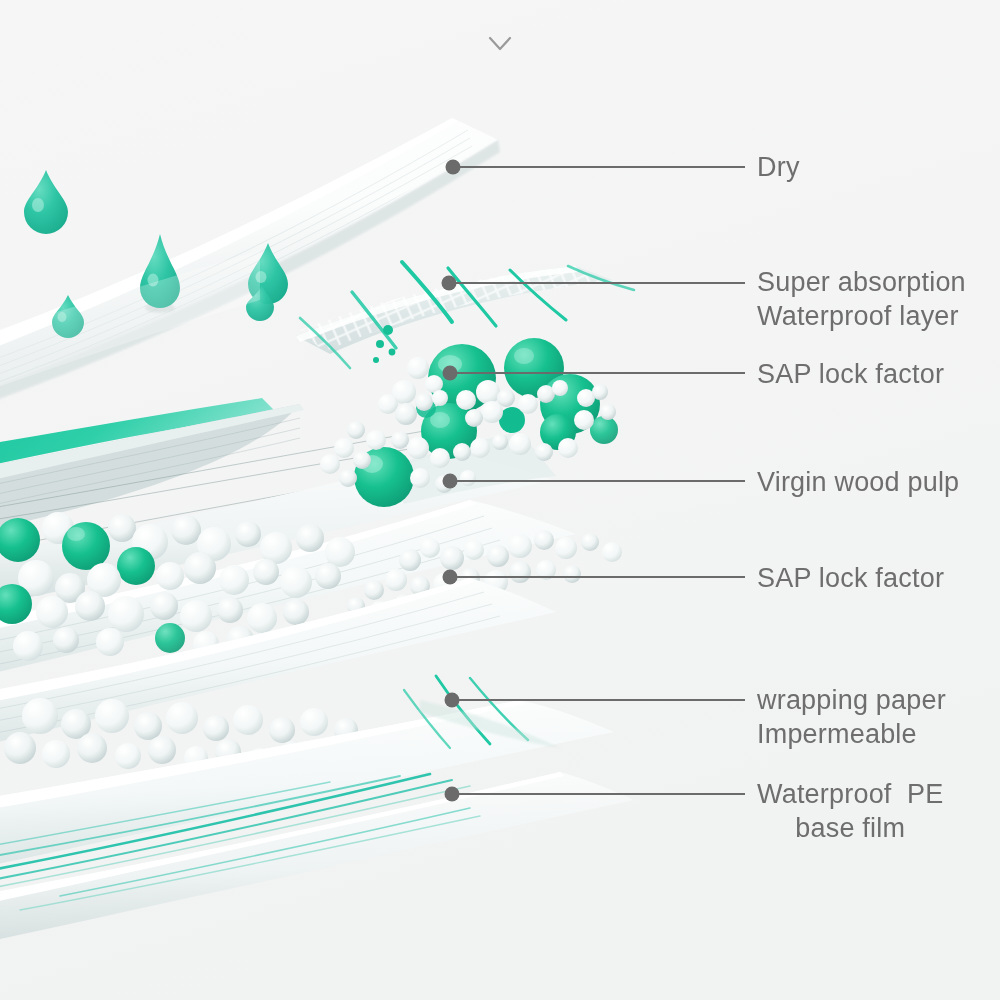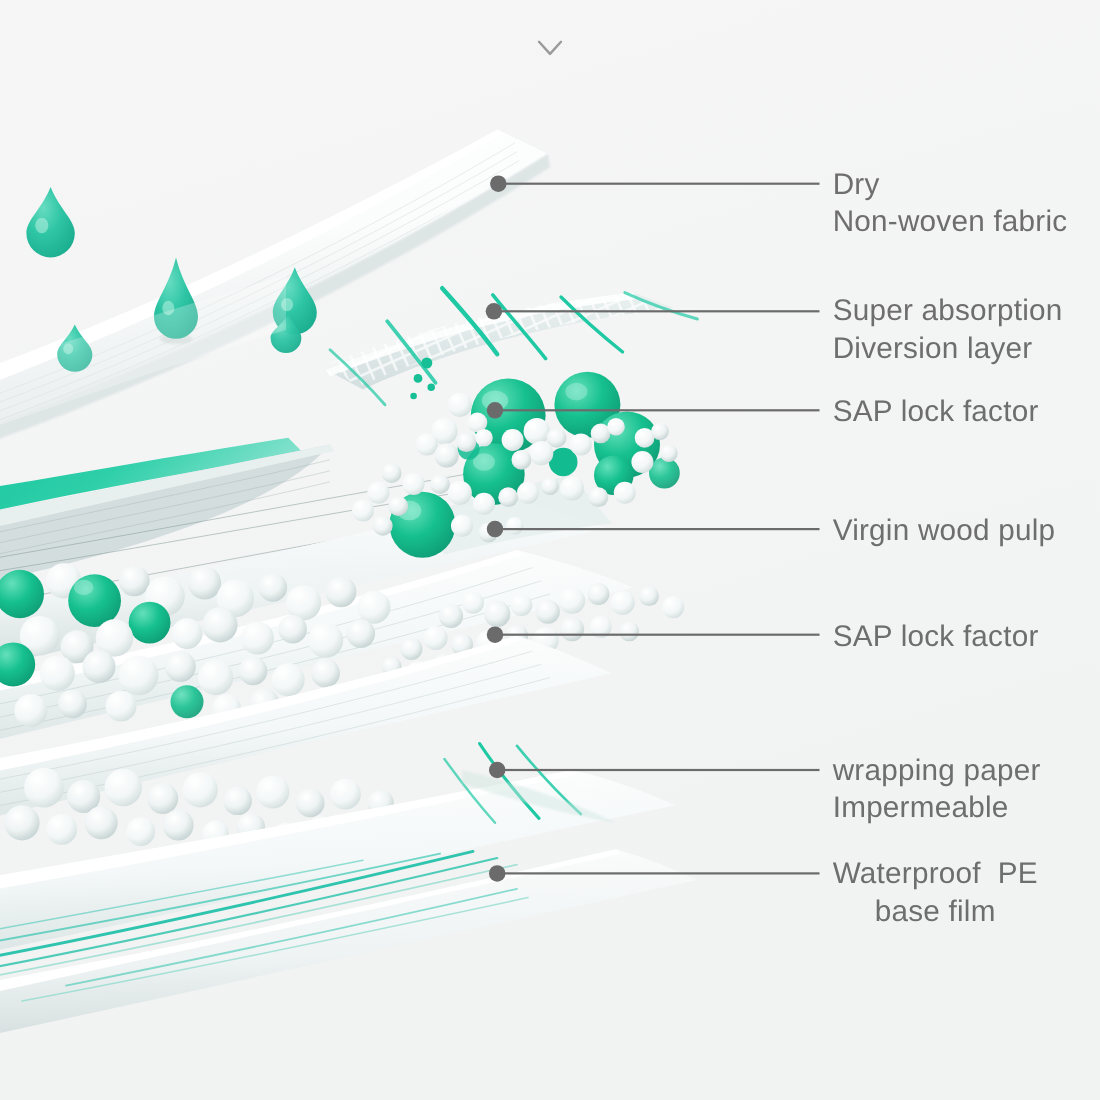--- a/index.html
+++ b/index.html
@@ -442,26 +442,26 @@
   </svg>
 
   <svg class="chevron" viewBox="0 0 32 28" xmlns="http://www.w3.org/2000/svg">
     <path d="M6 8 L16 19 L26 8" fill="none" stroke="#9a9a9a" stroke-width="2.2" stroke-linecap="round" stroke-linejoin="round"></path>
   </svg>
 
   <div id="callouts">
       <div class="callout">
         <div class="dot" style="left: 453px; top: 167px; background: rgb(107, 107, 107);"></div>
         <div class="lead" style="left: 453px; top: 167px; width: 292px; background: rgb(107, 107, 107);"></div>
-        <div class="label" style="left: 757px; top: 150px; color: rgb(110, 110, 110);"><div>Dry</div><div>Non-woven fabric</div></div>
+        <div class="label" style="left: 757px; top: 150px; color: rgb(110, 110, 110);"><div>Dry</div></div>
       </div>
       <div class="callout">
         <div class="dot" style="left: 449px; top: 283px; background: rgb(107, 107, 107);"></div>
         <div class="lead" style="left: 449px; top: 283px; width: 296px; background: rgb(107, 107, 107);"></div>
-        <div class="label" style="left: 757px; top: 265px; color: rgb(110, 110, 110);"><div>Super absorption</div><div>Diversion layer</div></div>
+        <div class="label" style="left: 757px; top: 265px; color: rgb(110, 110, 110);"><div>Super absorption</div><div>Waterproof layer</div></div>
       </div>
       <div class="callout">
         <div class="dot" style="left: 450px; top: 373px; background: rgb(107, 107, 107);"></div>
         <div class="lead" style="left: 450px; top: 373px; width: 295px; background: rgb(107, 107, 107);"></div>
         <div class="label" style="left: 757px; top: 357px; color: rgb(110, 110, 110);"><div>SAP lock factor</div></div>
       </div>
       <div class="callout">
         <div class="dot" style="left: 450px; top: 481px; background: rgb(107, 107, 107);"></div>
         <div class="lead" style="left: 450px; top: 481px; width: 295px; background: rgb(107, 107, 107);"></div>
         <div class="label" style="left: 757px; top: 465px; color: rgb(110, 110, 110);"><div>Virgin wood pulp</div></div>

